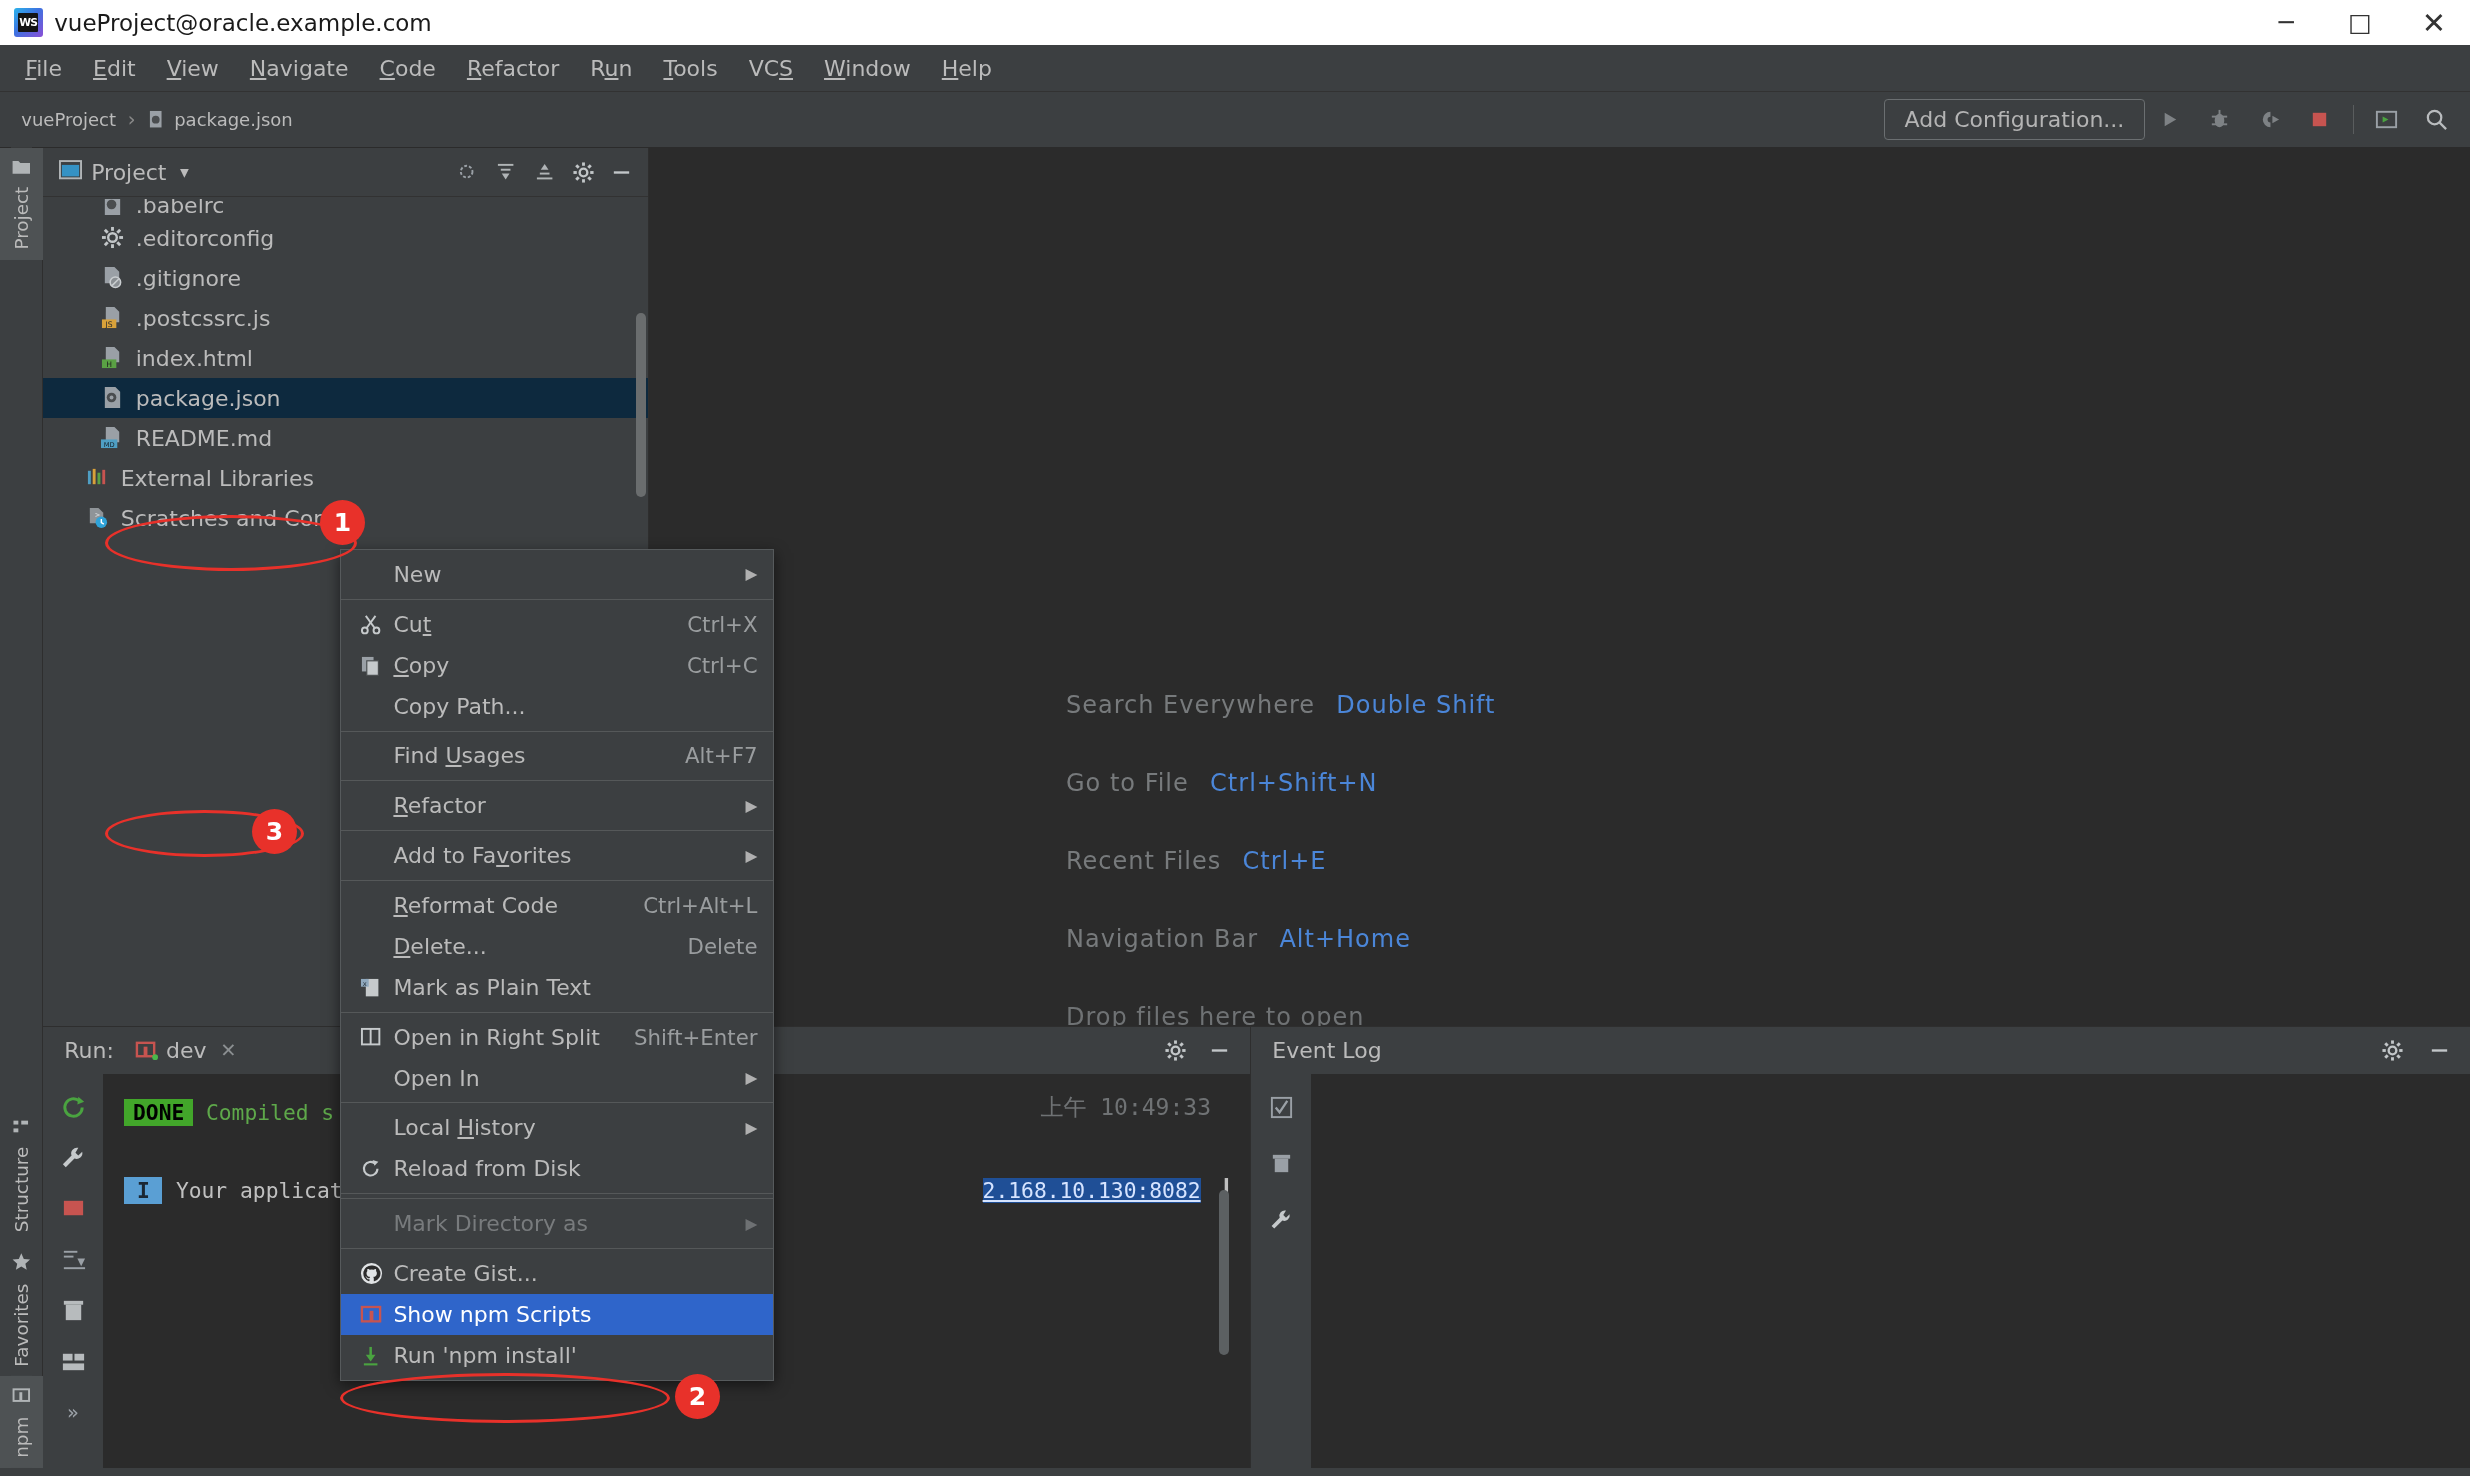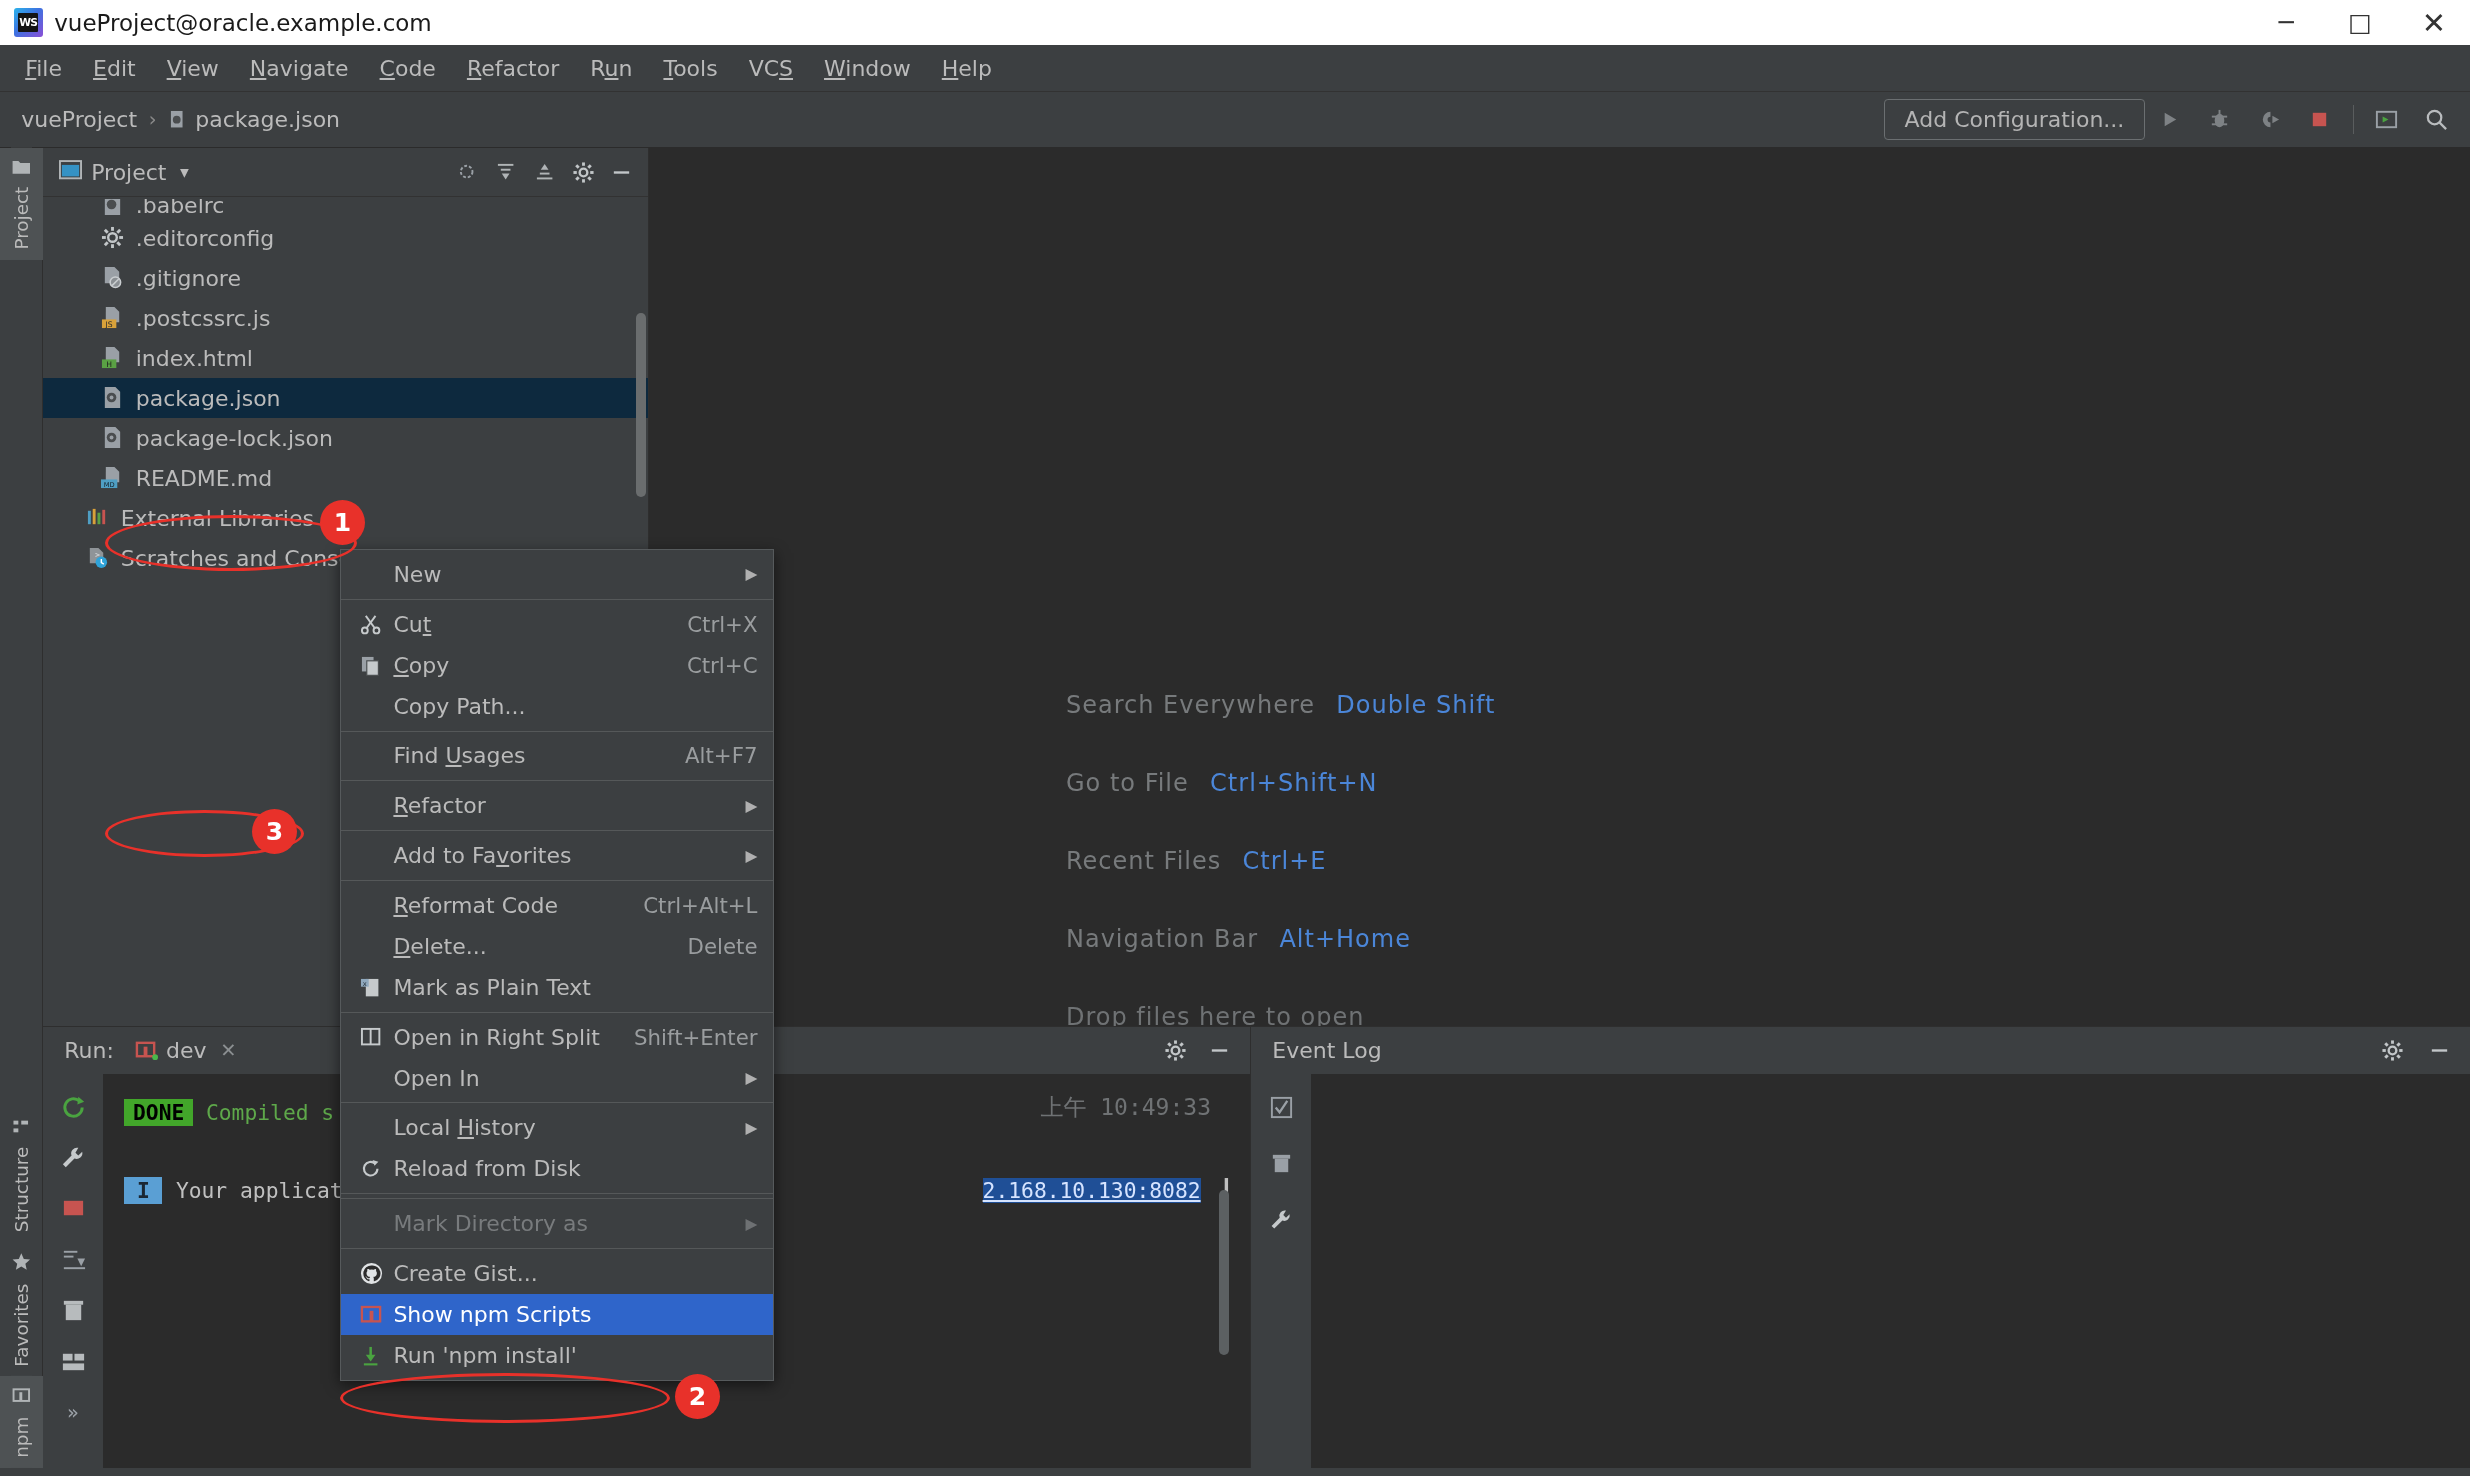--- a/index.html
+++ b/index.html
@@ -46,21 +46,21 @@
   #menubar .mi {
     padding: 0 15.5px; height: 47px; line-height: 47px; color: #bbbbbb; font-size: 22px;
   }
   #menubar .mi u { text-decoration: underline; }
 
   
   #navbar {
     height: 56px; background: #3c3f41; display: flex; align-items: center;
     padding-left: 21.3px; border-bottom: 1px solid #2b2b2b;
   }
-  #navbar .crumb { color: #bbbbbb; font-size: 22px; }
+  #navbar .crumb { color: #bbbbbb; font-size: 18px; }
   #navbar .sep { margin: 0 11.6px; color: #888; font-size: 19.4px; }
   #navbar .crumb-icon {
     display: inline-block; width: 19.4px; height: 19.4px; vertical-align: -2.9px;
     margin-right: 7.8px;
   }
   #navbar-right { margin-left: auto; display: flex; align-items: center; padding-right: 9.7px; }
   #addconfig {
     border: 1px solid #6b6f71; border-radius: 3.9px; padding: 6.8px 19.4px;
     color: #b4b4b4; font-size: 22px; background: transparent;
   }
@@ -449,30 +449,20 @@
       </div>
       <div class="trow sel">
         <span class="ficon">
           <svg width="23" height="23" viewBox="0 0 24 24">
               <path d="M4 1h11l5 5v17H4z" fill="#9aa0a6"></path>
               <circle cx="11" cy="12" r="5" fill="#4a4d4f"></circle>
               <circle cx="11" cy="12" r="2" fill="#9aa0a6"></circle>
             </svg>
         </span>
         <span>package.json</span>
-      </div>
-      <div class="trow">
-        <span class="ficon">
-          <svg width="23" height="23" viewBox="0 0 24 24">
-              <path d="M4 1h11l5 5v17H4z" fill="#9aa0a6"></path>
-              <circle cx="11" cy="12" r="5" fill="#4a4d4f"></circle>
-              <circle cx="11" cy="12" r="2" fill="#9aa0a6"></circle>
-            </svg>
-        </span>
-        <span>package-lock.json</span>
       </div>
       <div class="trow">
         <span class="ficon">
           <svg width="23" height="23" viewBox="0 0 24 24" style="font-size:23px">
               <path d="M5 1h9l5 5v11H5z" fill="#9aa0a6"></path>
               <rect x="0" y="14" width="17" height="9" fill="#4f9fc4"></rect>
               <text x="8.5" y="21.5" font-size="7" fill="#152028" text-anchor="middle" font-family="DejaVu Sans">MD</text>
             </svg>
         </span>
         <span>README.md</span>

